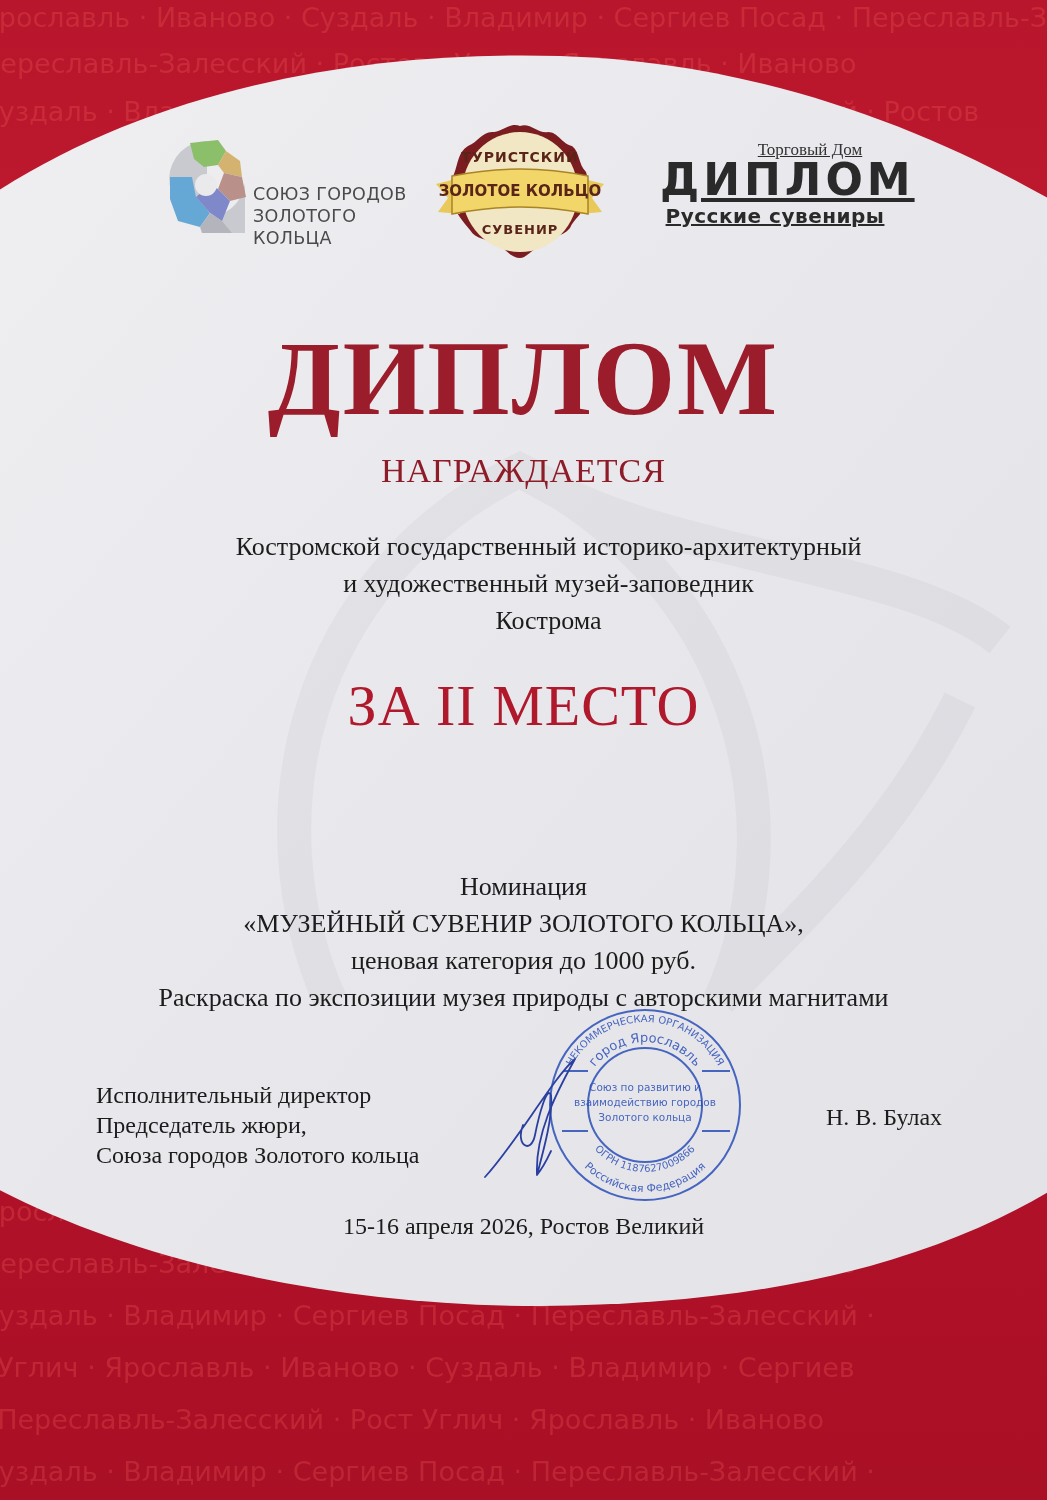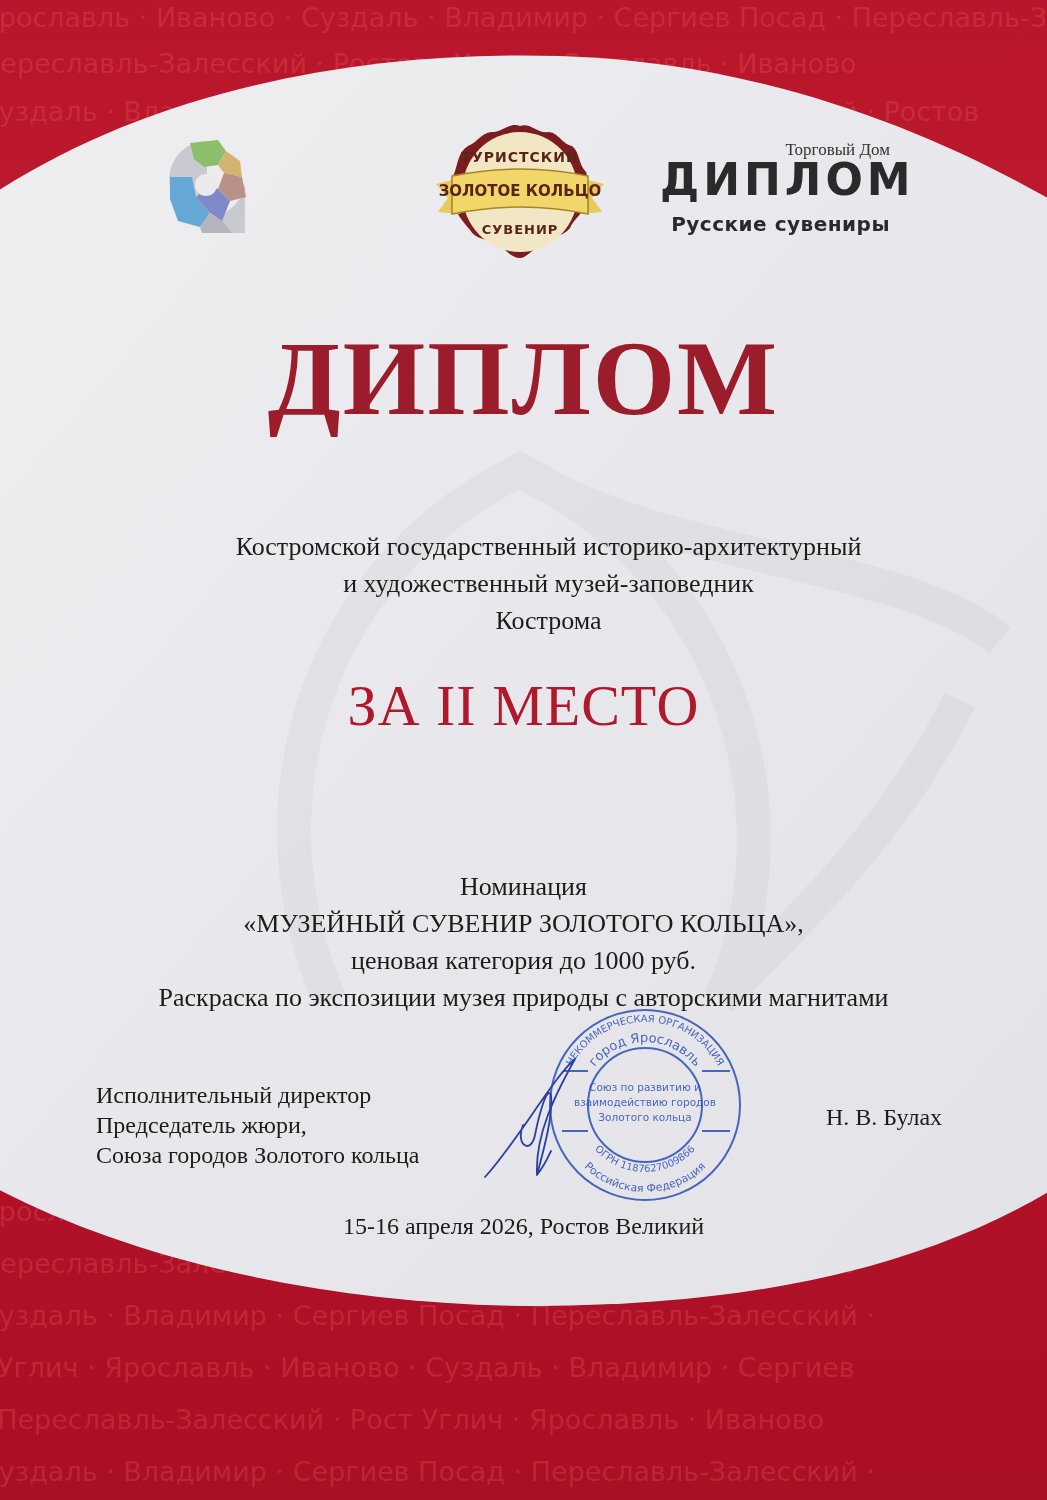--- a/index.html
+++ b/index.html
@@ -31,24 +31,24 @@
   .sign-left { position: absolute; left: 96px; top: 1080px; font-size: 24px; line-height: 30px; color: #1c1c1c; }
   .sign-right { position: absolute; left: 826px; top: 1104px; font-size: 24px; color: #1c1c1c; }
   .date { top: 1213px; font-size: 24px; }
 
   .logo-union { position: absolute; left: 166px; top: 137px; }
   .logo-union-text {
     position: absolute; left: 253px; top: 183px; font-family: "DejaVu Sans", sans-serif;
     font-size: 17.5px; line-height: 22px; color: #4a4a4a; letter-spacing: 0.3px;
   }
   .logo-badge { position: absolute; left: 430px; top: 122px; }
-  .logo-levsha { position: absolute; left: 660px; top: 140px; width: 230px; text-align: right; color: #2a2a2a; }
+  .logo-levsha { position: absolute; left: 660px; top: 140px; width: 230px; text-align: center; color: #2a2a2a; text-decoration: underline; }
   .levsha-top { font-size: 17px; margin-left: 70px; color: #333; }
   .levsha-main { font-family: "DejaVu Sans", sans-serif; font-size: 44px; font-weight: bold; letter-spacing: 4px; line-height: 44px; margin-top: -2px; }
-  .levsha-sub { font-family: "DejaVu Sans", sans-serif; font-size: 20px; font-weight: bold; margin-top: 10px; letter-spacing: 0.5px; }
+  .levsha-sub { font-family: "DejaVu Sans", sans-serif; font-size: 20px; font-weight: bold; margin-top: 2px; letter-spacing: 0.5px; }
 
   .stamp { position: absolute; left: 540px; top: 1005px; }
   .signature { position: absolute; left: 475px; top: 1055px; }
 </style>
 </head>
 <body>
 
 <div class="bg"></div>
 
 <div class="watermark-row" style="top:2px;">Ярославль · Иваново · Суздаль · Владимир · Сергиев Посад · Переславль-Залесский</div>
@@ -83,39 +83,45 @@
   <svg class="logo-union" width="82" height="100" viewBox="0 0 82 100">
     <path d="M41 4 A38 38 0 1 0 79 46 L79 96 L41 96 Z" fill="#c9cacf"></path>
     <path d="M24 6 L52 3 L60 14 L52 28 L38 30 L28 22 Z" fill="#8cbf6a"></path>
     <path d="M60 14 L74 24 L76 40 L58 36 L52 28 Z" fill="#d4b370"></path>
     <path d="M58 36 L76 40 L80 60 L64 64 L52 52 Z" fill="#b9908a"></path>
     <path d="M4 40 L26 40 L30 60 L44 76 L34 90 L12 84 L4 62 Z" fill="#65a8d6"></path>
     <path d="M30 60 L44 48 L52 52 L64 64 L56 84 L44 76 Z" fill="#7f88c8"></path>
     <path d="M34 90 L44 76 L56 84 L66 96 L36 96 Z" fill="#b4b5bc"></path>
     <circle cx="40" cy="48" r="11" fill="#eaeaed"></circle>
   </svg>
+  <div class="logo-union-text">
+    <div>СОЮЗ ГОРОДОВ</div>
+    <div>ЗОЛОТОГО</div>
+    <div>КОЛЬЦА</div>
+  </div>
 
   <svg class="logo-badge" width="180" height="140" viewBox="0 0 180 140">
     <path d="M90 4 C100 0,108 12,118 10 C128 10,132 22,142 24 C150 30,148 42,156 50 C160 60,152 70,156 80 C154 92,144 96,140 106 C132 116,120 114,112 122 C102 128,96 136,90 136 C80 136,76 126,66 122 C56 116,46 118,40 108 C32 98,26 92,24 82 C22 70,18 62,24 52 C28 42,28 30,38 24 C48 20,52 10,62 10 C72 10,80 0,90 4 Z" fill="#7a1c20"></path>
     <ellipse cx="90" cy="70" rx="58" ry="60" fill="#f1e7c4"></ellipse>
     <path d="M6 62 L30 56 L30 92 L8 90 L18 76 Z" fill="#e8c95a"></path>
     <path d="M174 62 L150 56 L150 92 L172 90 L162 76 Z" fill="#e8c95a"></path>
     <path d="M22 54 Q90 40 158 54 L158 92 Q90 78 22 92 Z" fill="#f2d66a" stroke="#a88426" stroke-width="1.5"></path>
     <text x="90" y="40" text-anchor="middle" font-family="DejaVu Sans, sans-serif" font-size="14" font-weight="bold" fill="#5a2418" letter-spacing="1">ТУРИСТСКИЙ</text>
     <text x="90" y="74" text-anchor="middle" font-family="DejaVu Sans, sans-serif" font-size="15" font-weight="bold" fill="#5a2418">ЗОЛОТОЕ КОЛЬЦО</text>
     <text x="90" y="112" text-anchor="middle" font-family="DejaVu Sans, sans-serif" font-size="13" font-weight="bold" fill="#5a2418" letter-spacing="1">СУВЕНИР</text>
   </svg>
 
   <div class="logo-levsha">
     <div class="levsha-top">Торговый Дом</div>
     <div class="levsha-main">ДИПЛОМ</div>
     <div class="levsha-sub">Русские сувениры</div>
   </div>
 
   <div class="center title">ДИПЛОМ</div>
+  <div class="center awarded">НАГРАЖДАЕТСЯ</div>
 
   <div class="center recipient">
     <div>Костромской государственный историко-архитектурный</div>
     <div>и художественный музей-заповедник</div>
     <div>Кострома</div>
   </div>
 
   <div class="center place">ЗА II МЕСТО</div>
 
 

